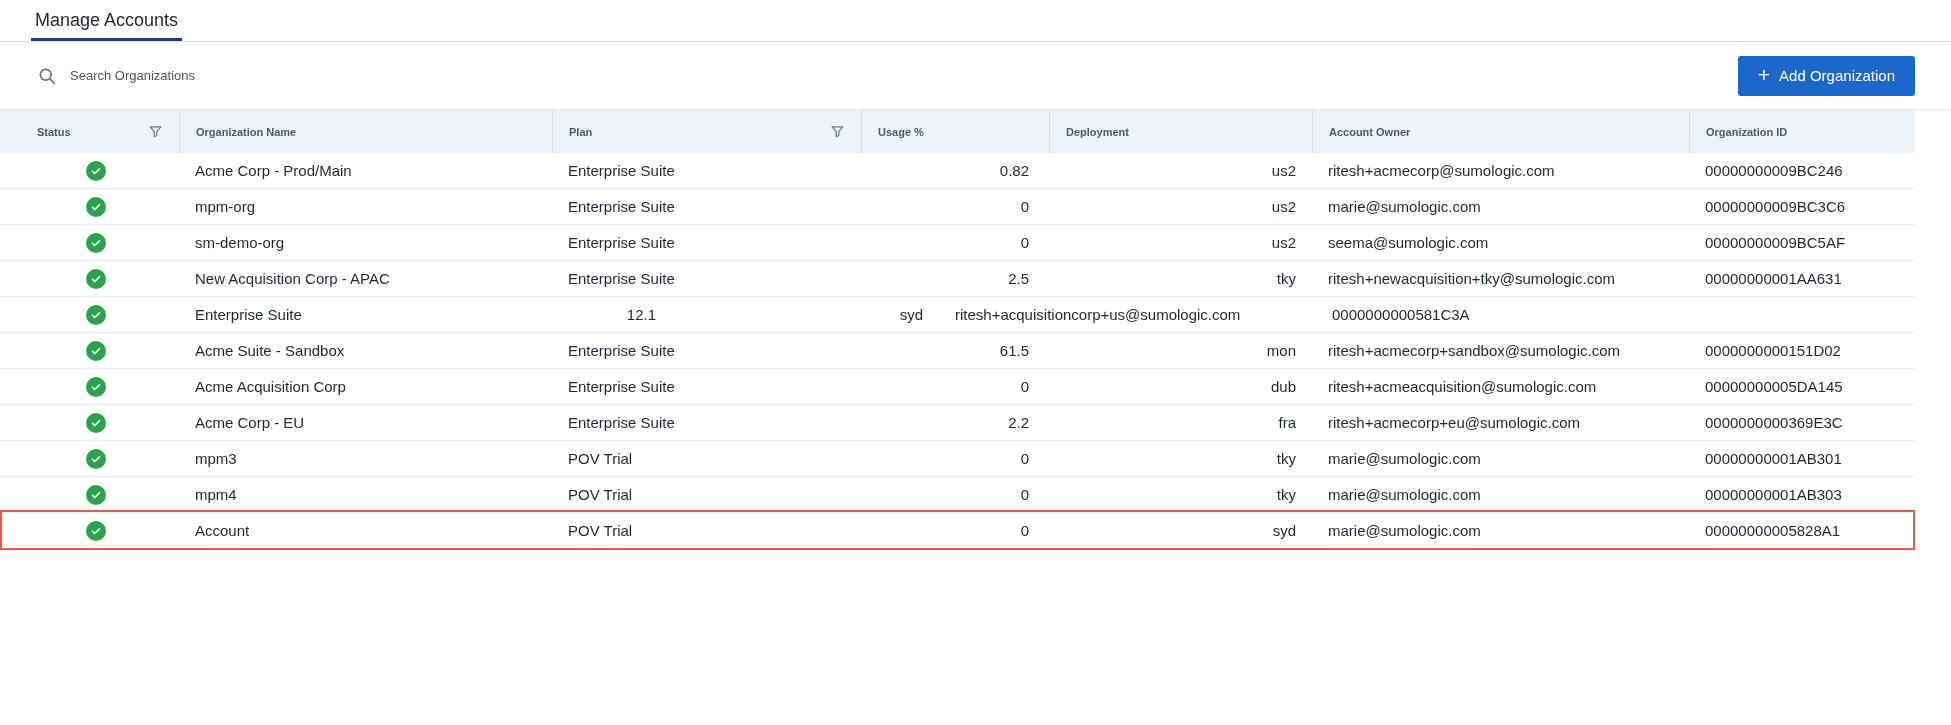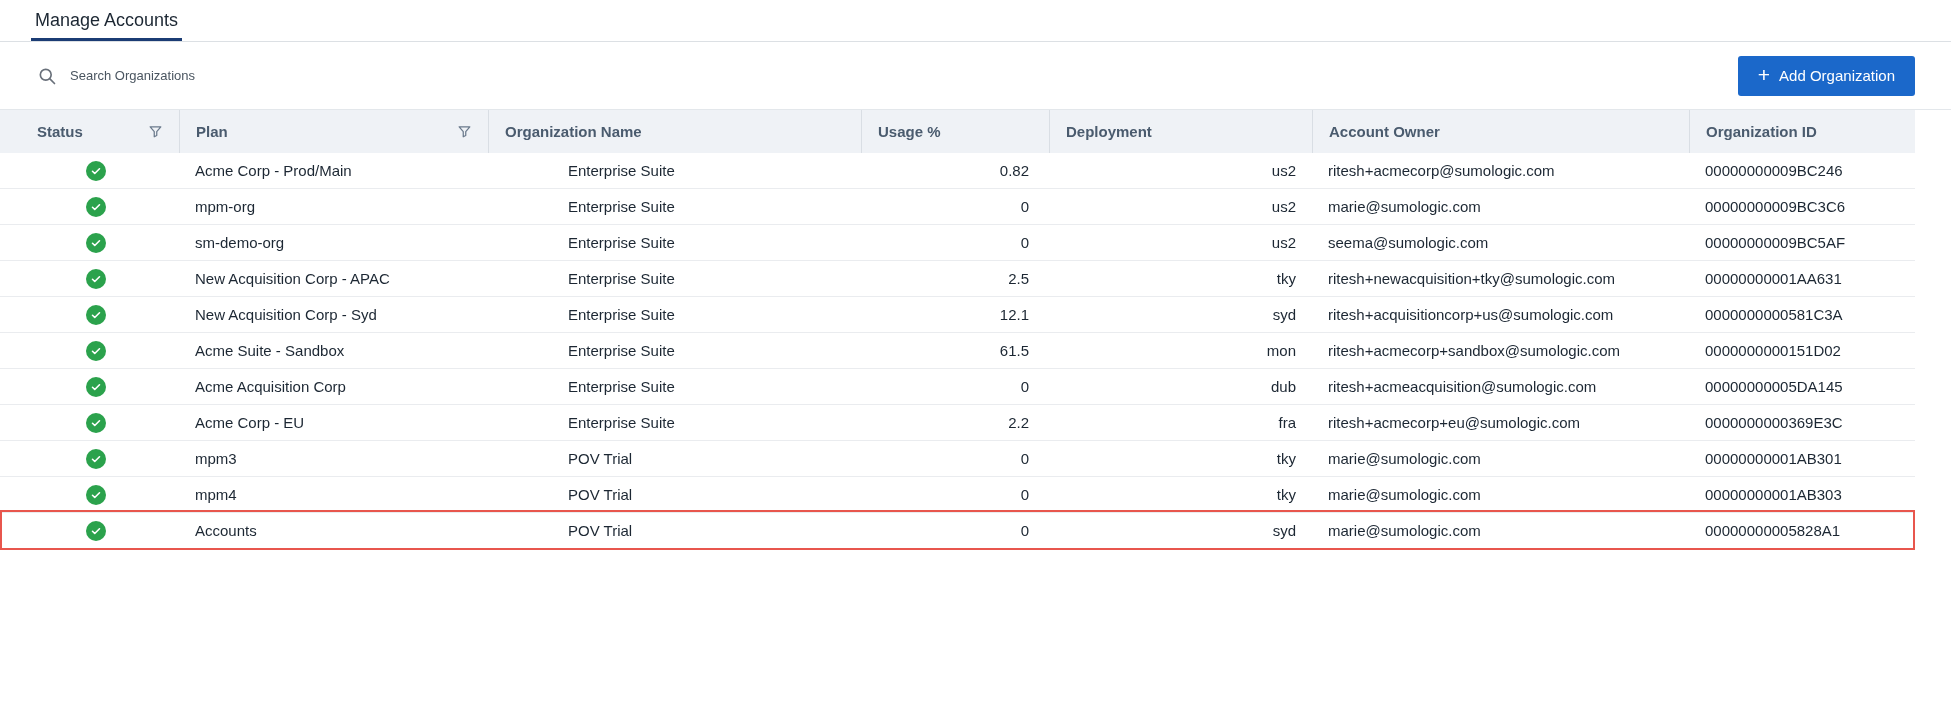--- a/index.html
+++ b/index.html
@@ -24,21 +24,21 @@
     border-radius:3px; height:40px; padding:0 20px; font-size:15px;
     font-family:"Liberation Sans", sans-serif; display:flex; align-items:center;
     gap:9px; cursor:pointer; }
   .add-btn .plus { font-size:21px; font-weight:400; line-height:1; margin-top:-2px; }
 
   
   .table { margin-right:36px; }
   .table-header { height:43px; background:var(--header-bg,#eff2f6);
     display:flex; align-items:stretch; }
   .hcell { display:flex; align-items:center; justify-content:space-between;
-    padding:4px 16px; border-left:1px solid #d9dee4; font-size:15px;
+    padding:4px 16px; border-left:1px solid #d9dee4; font-size:11px;
     font-weight:bold; color:#4a5b6e; cursor:pointer; }
   .hcell:first-child { border-left:none; padding-left:37px; }
   .hcell .filter { flex:none; margin-left:8px; }
 
   .row { height:36px; display:flex; align-items:center;
     border-bottom:1px solid #eaecef; position:relative; background:#fff; }
   .cell { padding:0 16px; font-size:15px; color:#1c2733;
     white-space:nowrap; overflow:hidden; text-overflow:ellipsis; }
 
   .col-0 { width:179px; }
@@ -83,30 +83,30 @@
   </div>
 
   <div class="table">
     <div class="table-header">
         <div class="hcell col-0">
     <span>Status</span>
     <svg class="filter" width="15" height="15" viewBox="0 0 24 24">
       <path d="M3.5 4.5h17l-6.5 7.8v6.2l-4 2v-8.2L3.5 4.5z" fill="none" stroke="#6b7a8c" stroke-width="2" stroke-linejoin="round"></path>
     </svg>
   </div>
+        <div class="hcell col-1">
+    <span>Organization Name</span>
+
+  </div>
         <div class="hcell col-2">
     <span>Plan</span>
     <svg class="filter" width="15" height="15" viewBox="0 0 24 24">
       <path d="M3.5 4.5h17l-6.5 7.8v6.2l-4 2v-8.2L3.5 4.5z" fill="none" stroke="#6b7a8c" stroke-width="2" stroke-linejoin="round"></path>
     </svg>
   </div>
-        <div class="hcell col-1">
-    <span>Organization Name</span>
-
-  </div>
         <div class="hcell col-3">
     <span>Usage %</span>
 
   </div>
         <div class="hcell col-4">
     <span>Deployment</span>
 
   </div>
         <div class="hcell col-5">
     <span>Account Owner</span>
@@ -179,21 +179,20 @@
     <div class="cell col-6">00000000001AA631</div>
   </div>
         <div class="row">
     <div class="cell col-0 status-cell">
       <span class="check">
         <svg width="12" height="12" viewBox="0 0 24 24">
           <path d="M5 12.5l4.5 4.5L19 7.5" fill="none" stroke="#fff" stroke-width="3.2" stroke-linecap="round" stroke-linejoin="round"></path>
         </svg>
       </span>
     </div>
-    <div class="cell col-1">New Acquisition Corp - Syd</div>
     <div class="cell col-2">Enterprise Suite</div>
     <div class="cell col-3">12.1</div>
     <div class="cell col-4">syd</div>
     <div class="cell col-5">ritesh+acquisitioncorp+us@sumologic.com</div>
     <div class="cell col-6">0000000000581C3A</div>
   </div>
         <div class="row">
     <div class="cell col-0 status-cell">
       <span class="check">
         <svg width="12" height="12" viewBox="0 0 24 24">
@@ -269,21 +268,21 @@
     <div class="cell col-6">00000000001AB303</div>
   </div>
         <div class="row highlighted">
     <div class="cell col-0 status-cell">
       <span class="check">
         <svg width="12" height="12" viewBox="0 0 24 24">
           <path d="M5 12.5l4.5 4.5L19 7.5" fill="none" stroke="#fff" stroke-width="3.2" stroke-linecap="round" stroke-linejoin="round"></path>
         </svg>
       </span>
     </div>
-    <div class="cell col-1">Accounts</div>
+    <div class="cell col-1">Account</div>
     <div class="cell col-2">POV Trial</div>
     <div class="cell col-3">0</div>
     <div class="cell col-4">syd</div>
     <div class="cell col-5">marie@sumologic.com</div>
     <div class="cell col-6">00000000005828A1</div>
   </div>
       </div>
   </div>
 
 </div>

